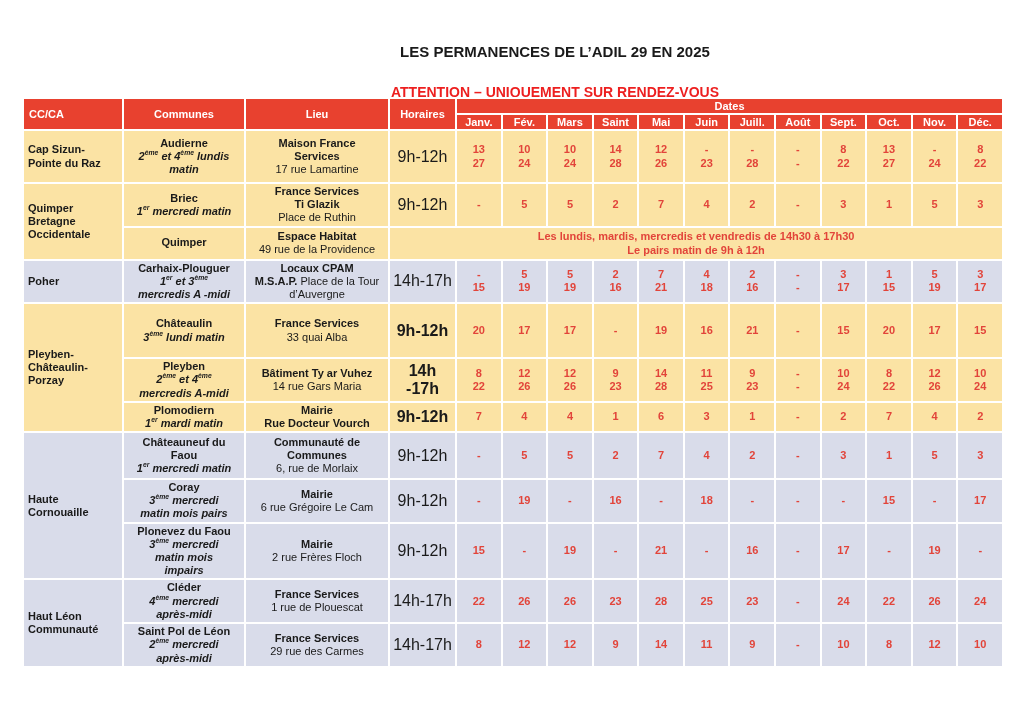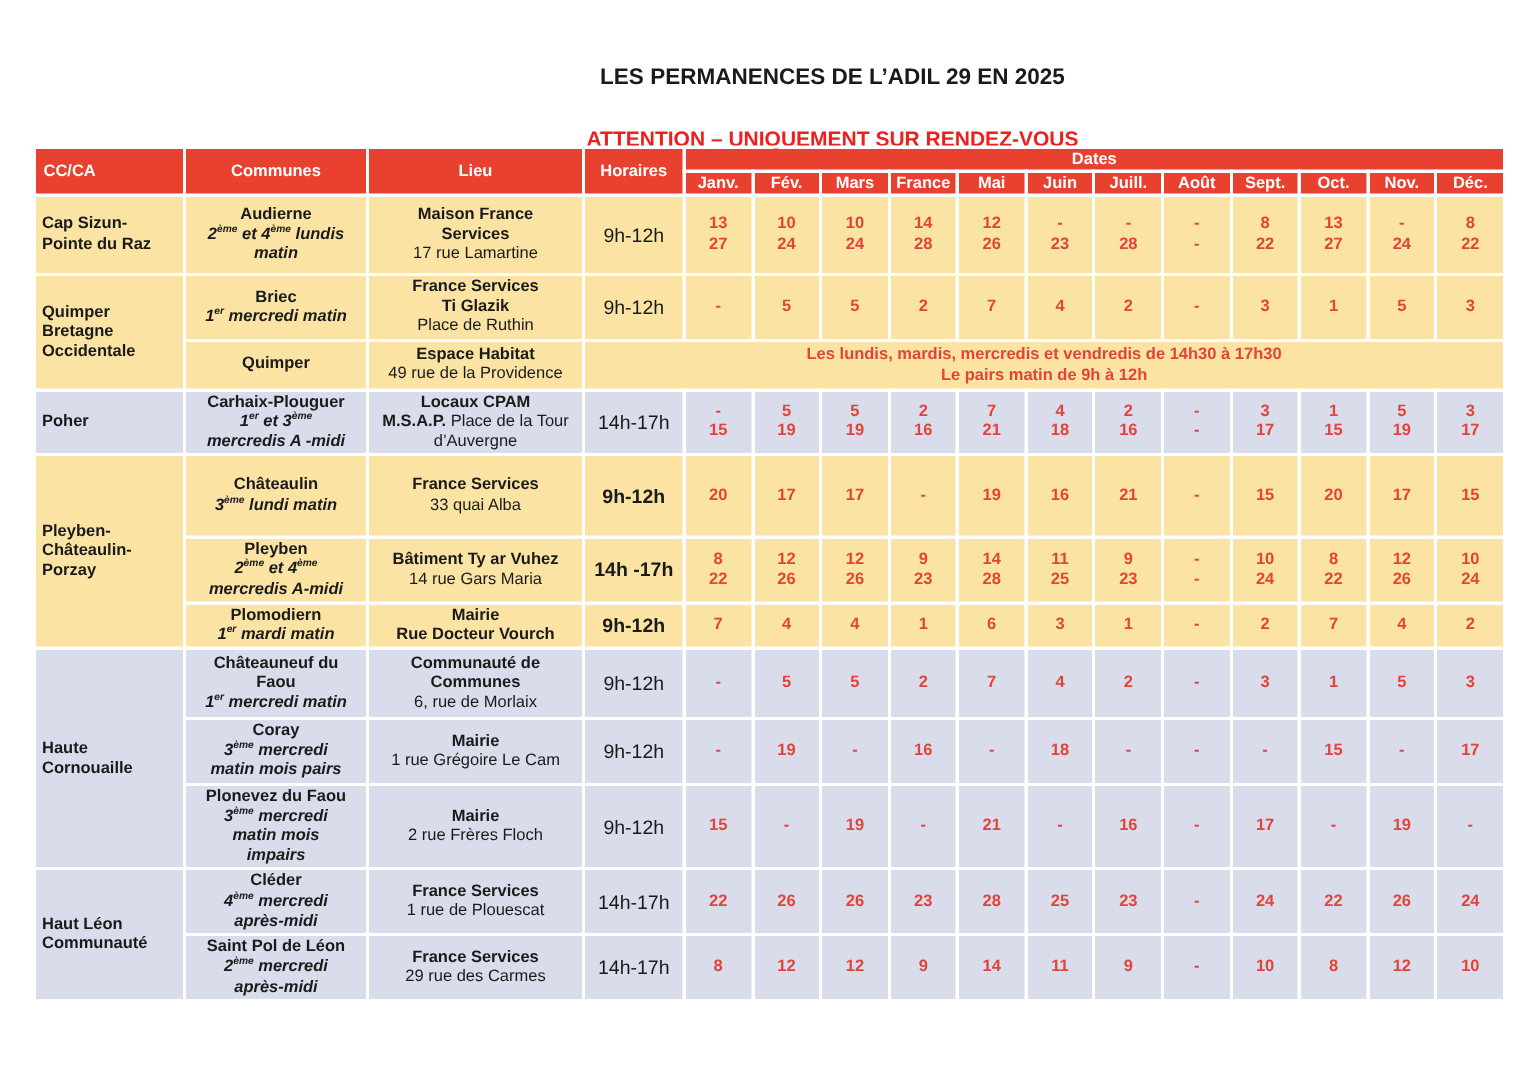--- a/index.html
+++ b/index.html
@@ -31,21 +31,21 @@
   tr.blue  > td { background: #d9dcea; }
 
   td.group { font-weight: bold; font-size: 11px; text-align: left; padding-left: 4px;
              white-space: pre-line; line-height: 1.2; color: #1a1a1a; }
   td.commune { font-size: 11px; line-height: 1.2; color: #1a1a1a; }
   .commune .name  { font-weight: bold; white-space: pre-line; }
   .commune .sched { font-weight: bold; font-style: italic; white-space: pre-line; }
   td.lieu { font-size: 11px; line-height: 1.2; color: #1a1a1a; text-align: center; }
   .lieu .b  { font-weight: bold; display: block; white-space: pre-line; }
   .lieu .bi { font-weight: bold; }
-  td.horaires { font-size: 13px; color: #1a1a1a; }
+  td.horaires { font-size: 16px; color: #1a1a1a; }
   td.horaires.hb { font-weight: bold; }
   td.date { color: #e2443a; font-weight: bold; font-size: 11px;
             white-space: pre-line; line-height: 1.2; }
   td.note { color: #e2443a; font-weight: bold; font-size: 11px; line-height: 1.3; }
   sup { font-size: 62%; vertical-align: super; line-height: 0; }
 </style>
 </head>
 <body>
 
 <div class="sheet">
@@ -78,21 +78,21 @@
         <th rowspan="2" class="h-ccca">CC/CA</th>
         <th rowspan="2">Communes</th>
         <th rowspan="2">Lieu</th>
         <th rowspan="2">Horaires</th>
         <th colspan="12">Dates</th>
       </tr>
       <tr style="height:16px">
           <th class="month">Janv.</th>
           <th class="month">Fév.</th>
           <th class="month">Mars</th>
-          <th class="month">France</th>
+          <th class="month">Saint</th>
           <th class="month">Mai</th>
           <th class="month">Juin</th>
           <th class="month">Juill.</th>
           <th class="month">Août</th>
           <th class="month">Sept.</th>
           <th class="month">Oct.</th>
           <th class="month">Nov.</th>
           <th class="month">Déc.</th>
         </tr>
     </thead>
@@ -318,21 +318,21 @@
           <td class="date">5</td>
           <td class="date">3</td>
         </tr>
       <tr class="blue" style="height:40px">
         <td class="commune">
           <div class="name">Coray</div>
           <div class="sched">3<sup>ème</sup> mercredi
 matin mois pairs</div>
         </td>
         <td class="lieu">
-          <span class="b">Mairie</span><span>1 rue Grégoire Le Cam</span>
+          <span class="b">Mairie</span><span>6 rue Grégoire Le Cam</span>
         </td>
         <td class="horaires">9h-12h</td>
       <td class="date">-</td>
           <td class="date">19</td>
           <td class="date">-</td>
           <td class="date">16</td>
           <td class="date">-</td>
           <td class="date">18</td>
           <td class="date">-</td>
           <td class="date">-</td>

